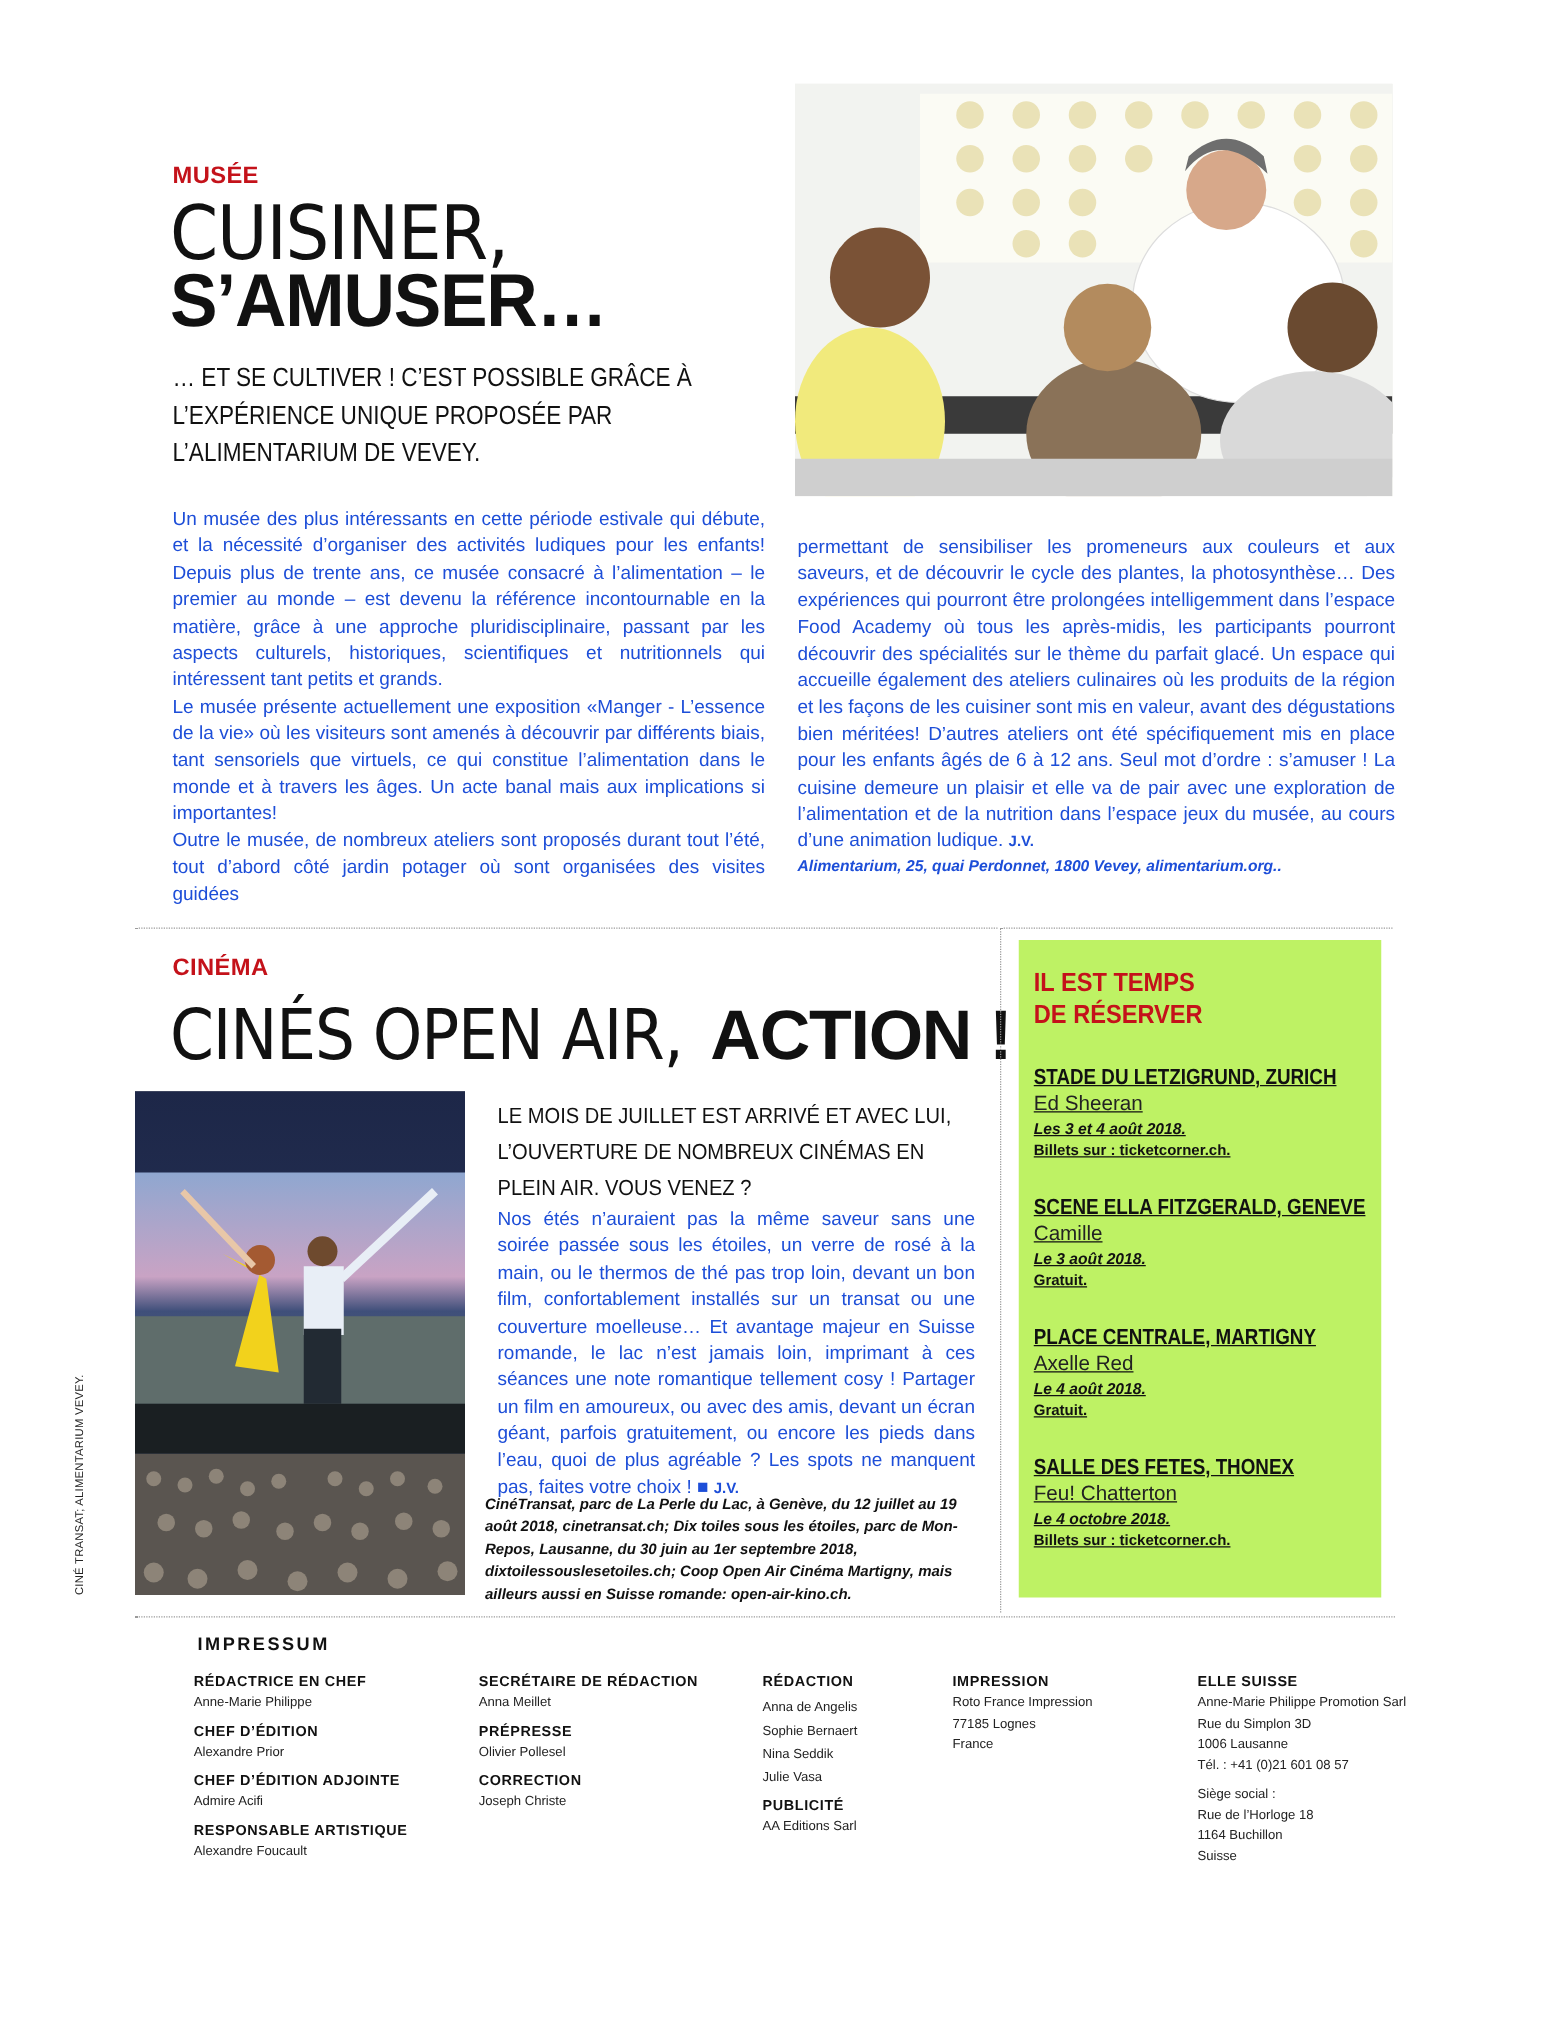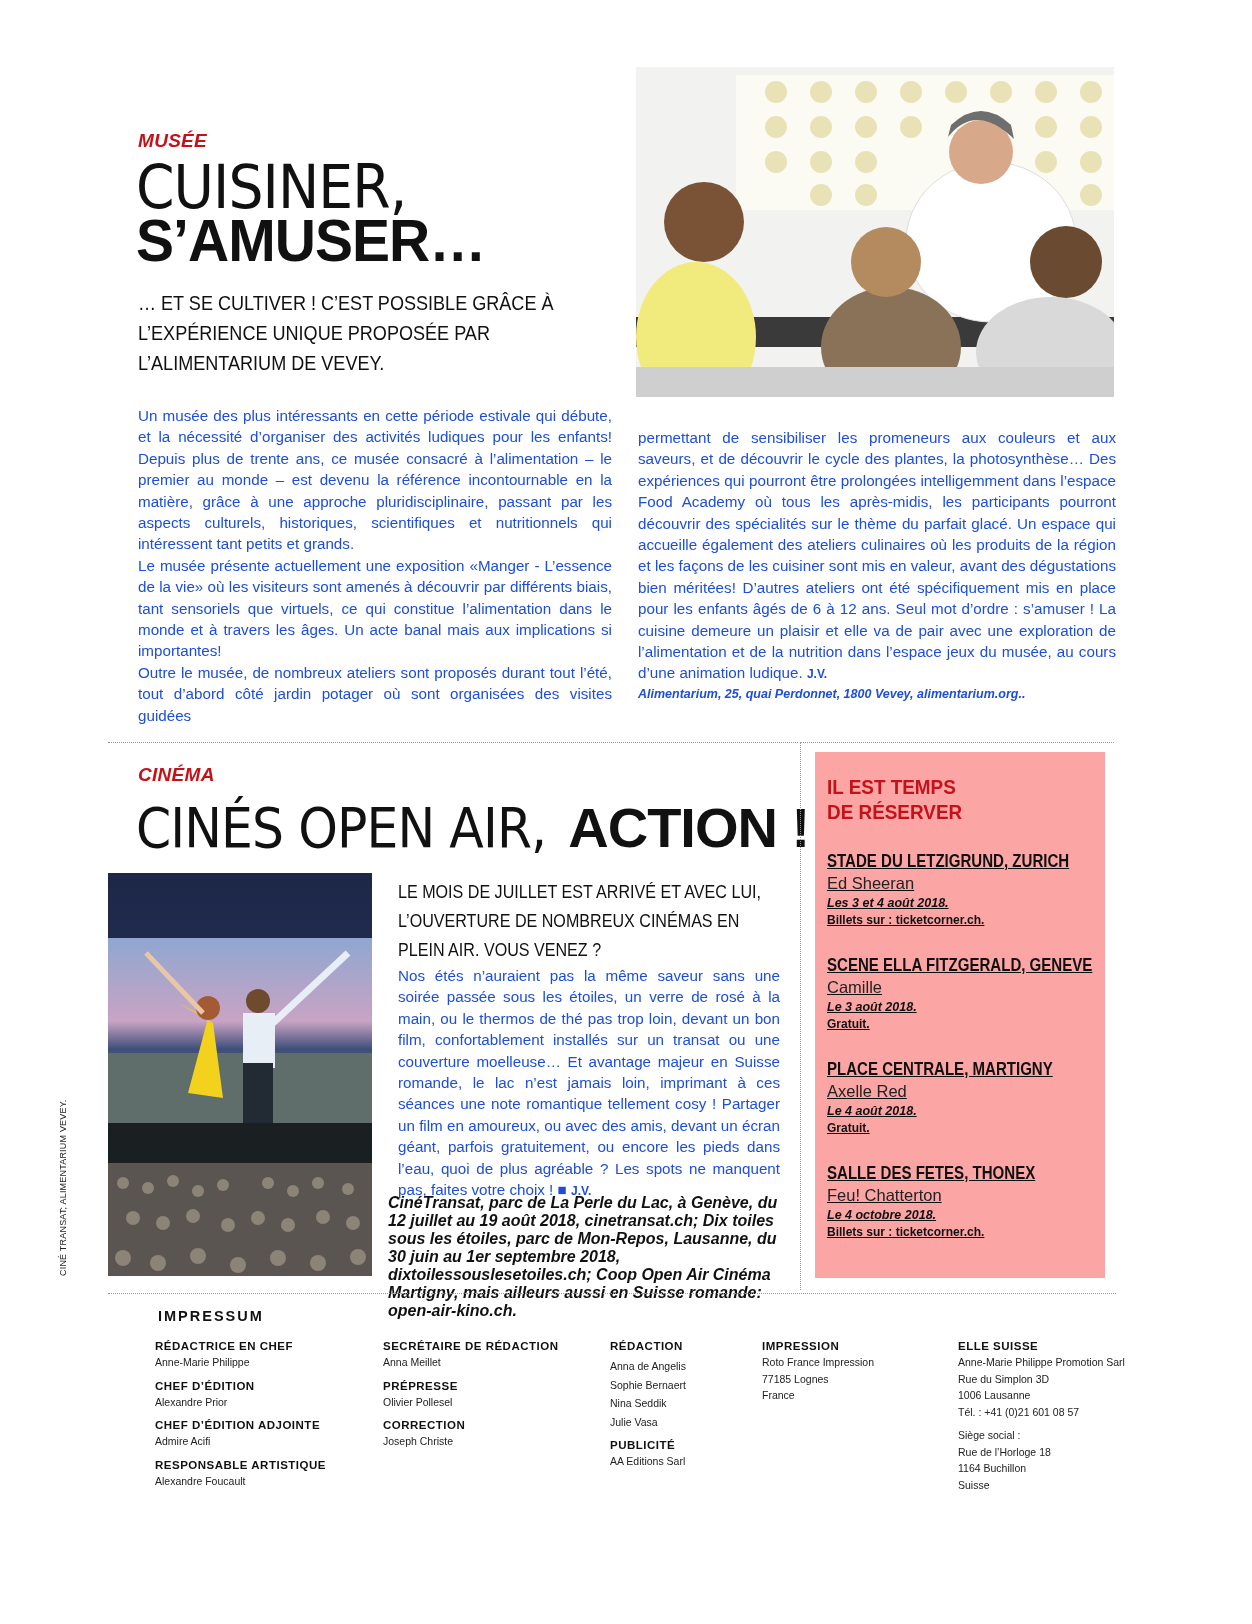--- a/index.html
+++ b/index.html
@@ -1,21 +1,21 @@
 <!DOCTYPE html>
 <html><head>
 <meta charset="utf-8">
 <style>
   * { box-sizing: border-box; margin: 0; padding: 0; }
   html, body { width: 1252px; height: 1624px; background: #ffffff; overflow: hidden; }
   body { position: relative; font-family: "Liberation Sans", "DejaVu Sans", sans-serif; color: #111; }
 
   .abs { position: absolute; }
 
-  .kicker { color: #c4121a; font-weight: 700; font-size: 19px; letter-spacing: 0.3px; font-style: italic; }
+  .kicker { color: #c4121a; font-weight: 700; font-size: 19px; letter-spacing: 0.3px; }
 
   
   #musee-kicker { left: 138px; top: 130px; }
   #musee-title { left: 136px; top: 160px; width: 480px; font-size: 60px; line-height: 54px; letter-spacing: -1px; }
   #musee-title .thin { font-weight: 300; display: block; font-family: "DejaVu Sans", sans-serif; font-weight: normal; -webkit-text-stroke: 0; transform: scaleX(0.92); transform-origin: left; color: #111; }
   #musee-title .bold { font-weight: 700; display: block; transform: scaleX(0.95); transform-origin: left; }
   #musee-lead { left: 138px; top: 288px; width: 470px; font-size: 21px; line-height: 30px; font-weight: normal; text-transform: uppercase; transform: scaleX(0.86); transform-origin: left; width: 540px; }
 
   #musee-photo { left: 636px; top: 67px; width: 478px; height: 330px; overflow: hidden; background: #e9ebe8; }
 
@@ -32,25 +32,25 @@
   
   #cinema-kicker { left: 138px; top: 764px; }
   #cinema-title { left: 136px; top: 796px; font-size: 56px; line-height: 64px; white-space: nowrap; letter-spacing: -1px; }
   #cinema-title .thin { font-family: "DejaVu Sans", sans-serif; font-weight: normal; display: inline-block; transform: scaleX(0.9); transform-origin: left; }
   #cinema-title .bold { font-weight: 700; display: inline-block; margin-left: -38px; }
 
   #cinema-photo { left: 108px; top: 873px; width: 264px; height: 403px; overflow: hidden; background: #1b2440; }
 
   #cinema-lead { left: 398px; top: 878px; width: 420px; font-size: 17.5px; line-height: 29px; text-transform: uppercase; transform: scaleX(0.92); transform-origin: left; }
   #cinema-body { left: 398px; top: 965px; width: 382px; }
-  #cinema-credit { left: 388px; top: 1194px; width: 392px; font-style: italic; font-weight: 700; font-size: 16px; line-height: 18px; }
+  #cinema-credit { left: 388px; top: 1194px; width: 392px; font-style: italic; font-weight: 700; font-size: 12px; line-height: 18px; }
 
   
   #sidebar-frame { left: 800px; top: 742px; width: 314px; height: 548px; border-top: 1px dotted #9a9a9a; border-left: 1px dotted #9a9a9a; }
-  #sidebar-box { left: 815px; top: 752px; width: 290px; height: 526px; background: #fca5a5; padding: 22px 12px 0 12px; }
+  #sidebar-box { left: 815px; top: 752px; width: 290px; height: 526px; background: #bef264; padding: 22px 12px 0 12px; }
   #sidebar-title { color: #c4121a; font-weight: 700; font-size: 21px; line-height: 25px; text-transform: uppercase; transform: scaleX(0.9); transform-origin: left; margin-bottom: 26px; }
   .event { margin-bottom: 25px; text-decoration: underline; }
   .event-venue { font-size: 17.5px; font-weight: 700; line-height: 22px; text-transform: uppercase; transform: scaleX(0.86); transform-origin: left; white-space: nowrap; color: #111; }
   .event-artist { font-size: 16.5px; line-height: 22px; color: #222; }
   .event-date { font-size: 12.5px; font-style: italic; font-weight: 700; line-height: 18px; }
   .event-tickets { font-size: 12px; font-weight: 700; line-height: 17px; }
 
   #divider-2 { left: 108px; top: 1293px; width: 1008px; }
 
   

